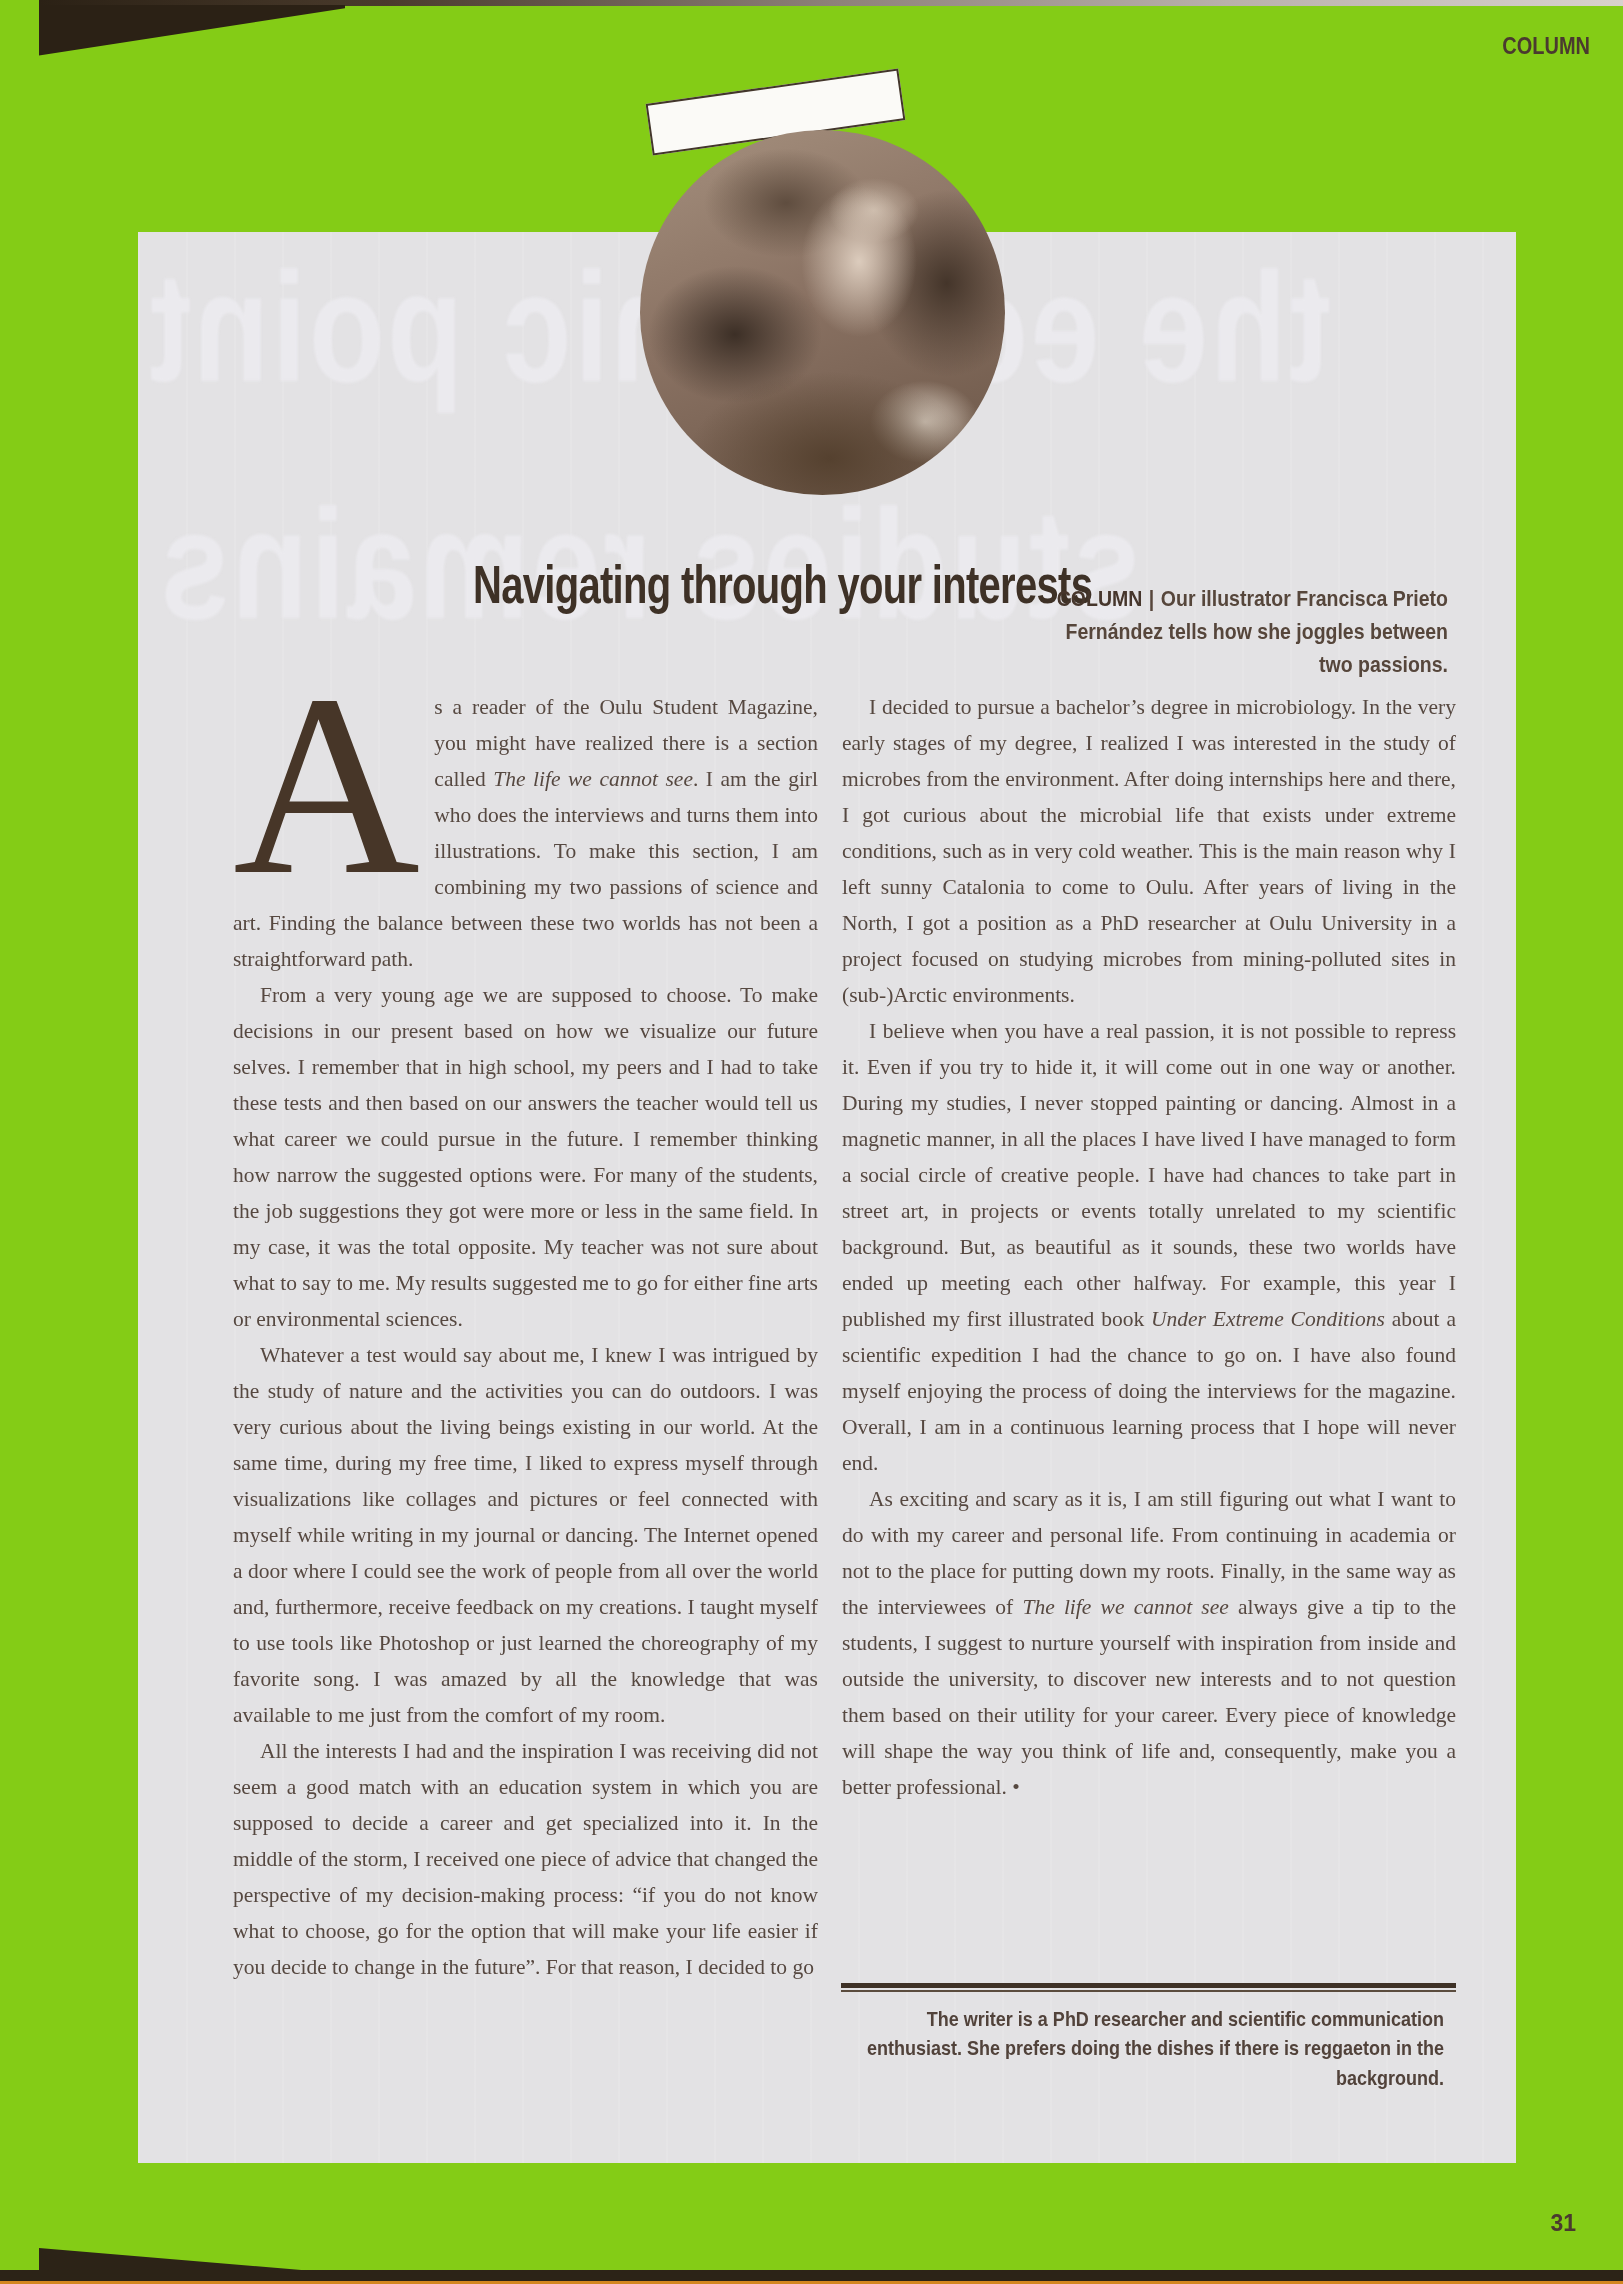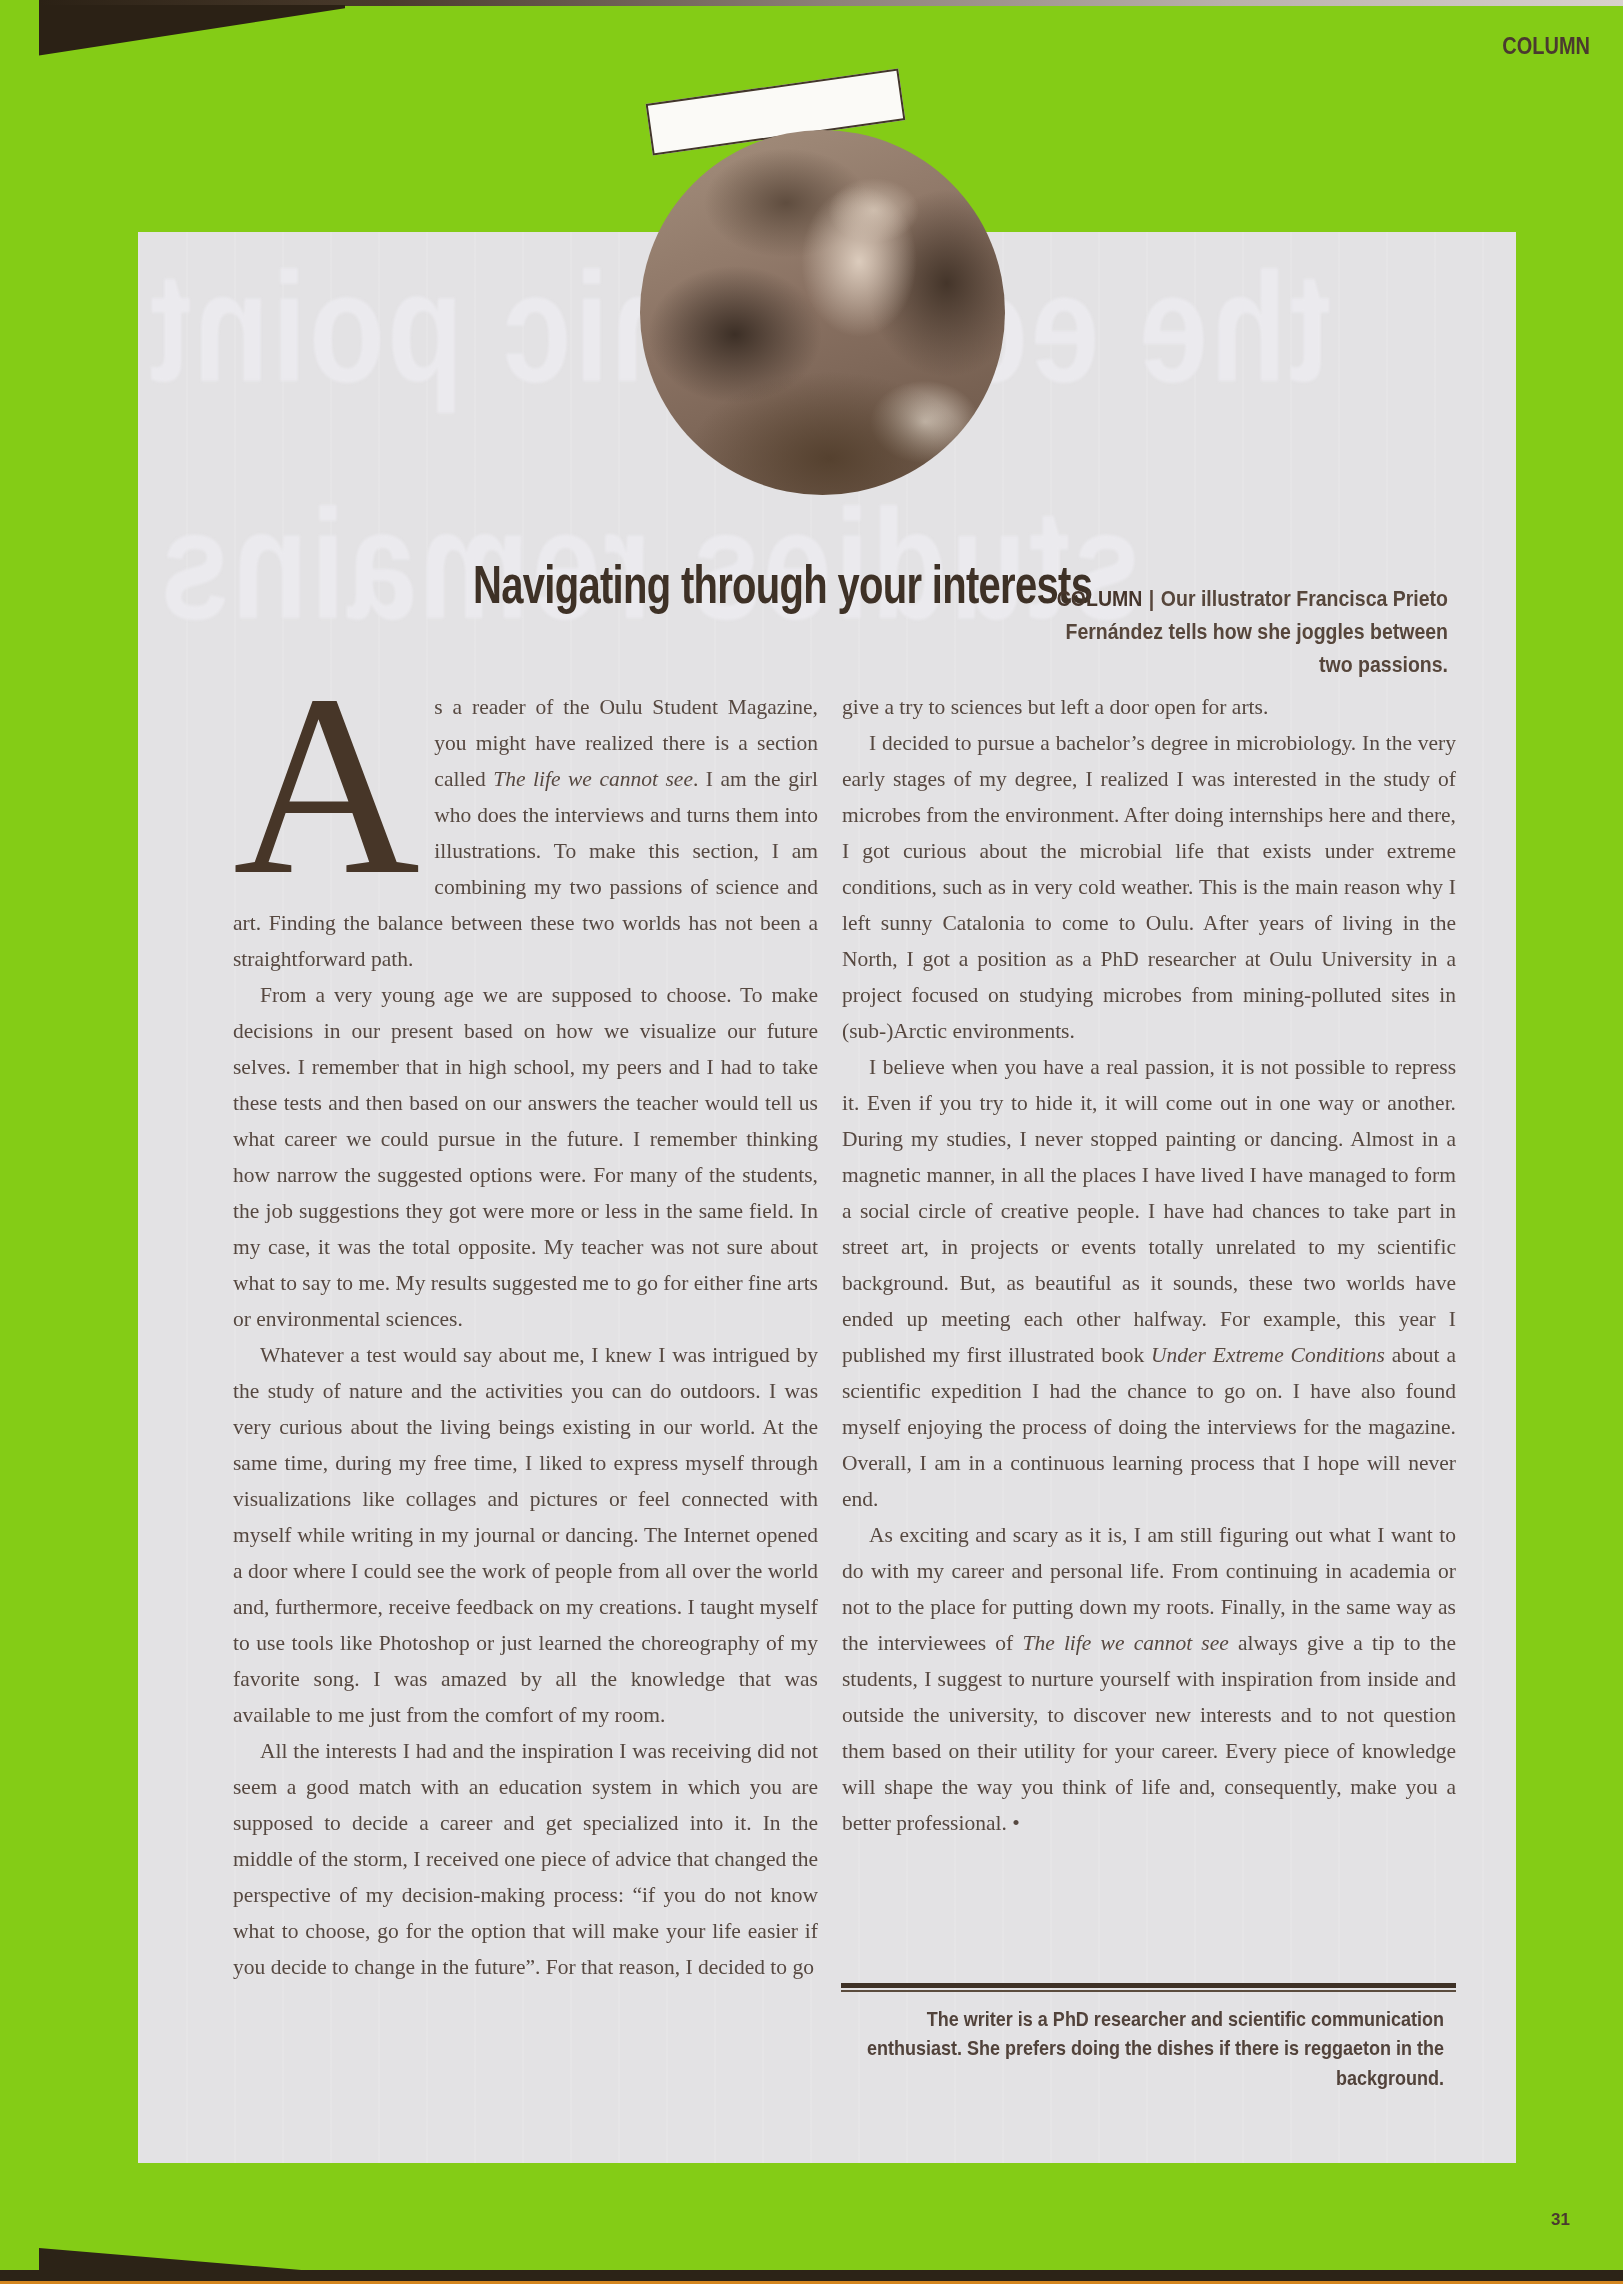--- a/index.html
+++ b/index.html
@@ -23,22 +23,22 @@
   .ghost-line{position:absolute;display:inline-block;white-space:nowrap;
     font-family:"Liberation Sans",sans-serif;font-weight:700;color:#ebeaee;
     transform:scaleX(-1) scaleY(1.25);filter:blur(1.3px);letter-spacing:2.6px;z-index:2;}
   .ghost-1{left:9px;top:23.5px;font-size:124px;}
   .ghost-2{left:19.5px;top:261px;font-size:124px;}
 
   
   .section-header{position:absolute;right:33px;top:33px;font-family:"Liberation Sans",sans-serif;
     font-weight:700;font-size:20px;color:#4a3a2f;transform:scaleY(1.15);transform-origin:right top;
     letter-spacing:0px;z-index:6;}
-  .page-number{position:absolute;right:53px;top:2210px;font-family:"Liberation Sans",sans-serif;
-    font-weight:700;font-size:17px;color:#4a3a2f;z-index:6;}
+  .page-number{position:absolute;right:47px;top:2210px;font-family:"Liberation Sans",sans-serif;
+    font-weight:700;font-size:23px;color:#4a3a2f;z-index:6;}
 
   
   .tape{position:absolute;left:648px;top:86px;width:255px;height:52px;z-index:3;
     background:#fbfaf7;border:2.6px solid #43362b;transform:rotate(-8deg);box-sizing:border-box;}
   .photo{position:absolute;left:640px;top:130px;width:365px;height:365px;border-radius:50%;z-index:4;
     background:
       radial-gradient(ellipse 85px 111px at 60% 36%, #dcccbd 0%, rgba(220,204,189,0) 68%),
       radial-gradient(ellipse 65px 46px at 64% 22%, #c9b8a8 0%, rgba(201,184,168,0) 70%),
       radial-gradient(ellipse 124px 98px at 26% 56%, #3c2f26 0%, rgba(60,47,38,0) 70%),
       radial-gradient(ellipse 111px 130px at 84% 42%, #44352a 0%, rgba(68,53,42,0) 72%),
@@ -100,21 +100,20 @@
   </div>
 
   <div class="col col-left">
     <p><span class="dropcap">A</span><span><span>s a reader of the Oulu Student Magazine, you might have realized there is a section called </span><span class="it">The life we cannot see</span><span>. I am the girl who does the interviews and turns them into illustrations. To make this section, I am combining my two passions of science and art. Finding the balance between these two worlds has not been a straightforward path.</span></span></p>
     <p class="ind"><span>From a very young age we are supposed to choose. To make decisions in our present based on how we visualize our future selves. I remember that in high school, my peers and I had to take these tests and then based on our answers the teacher would tell us what career we could pursue in the future. I remember thinking how narrow the suggested options were. For many of the students, the job suggestions they got were more or less in the same field. In my case, it was the total opposite. My teacher was not sure about what to say to me. My results suggested me to go for either fine arts or environmental sciences.</span></p>
     <p class="ind"><span>Whatever a test would say about me, I knew I was intrigued by the study of nature and the activities you can do outdoors. I was very curious about the living beings existing in our world. At the same time, during my free time, I liked to express myself through visualizations like collages and pictures or feel connected with myself while writing in my journal or dancing. The Internet opened a door where I could see the work of people from all over the world and, furthermore, receive feedback on my creations. I taught myself to use tools like Photoshop or just learned the choreography of my favorite song. I was amazed by all the knowledge that was available to me just from the comfort of my room.</span></p>
     <p class="ind"><span>All the interests I had and the inspiration I was receiving did not seem a good match with an education system in which you are supposed to decide a career and get specialized into it. In the middle of the storm, I received one piece of advice that changed the perspective of my decision-making process: “if you do not know what to choose, go for the option that will make your life easier if you decide to change in the future”. For that reason, I decided to go</span></p>
   </div>
 
   <div class="col col-right">
-    <p><span>give a try to sciences but left a door open for arts.</span></p>
     <p class="ind"><span>I decided to pursue a bachelor’s degree in microbiology. In the very early stages of my degree, I realized I was interested in the study of microbes from the environment. After doing internships here and there, I got curious about the microbial life that exists under extreme conditions, such as in very cold weather. This is the main reason why I left sunny Catalonia to come to Oulu. After years of living in the North, I got a position as a PhD researcher at Oulu University in a project focused on studying microbes from mining-polluted sites in (sub-)Arctic environments.</span></p>
     <p class="ind"><span>I believe when you have a real passion, it is not possible to repress it. Even if you try to hide it, it will come out in one way or another. During my studies, I never stopped painting or dancing. Almost in a magnetic manner, in all the places I have lived I have managed to form a social circle of creative people. I have had chances to take part in street art, in projects or events totally unrelated to my scientific background. But, as beautiful as it sounds, these two worlds have ended up meeting each other halfway. For example, this year I published my first illustrated book </span><span class="it">Under Extreme Conditions</span><span> about a scientific expedition I had the chance to go on. I have also found myself enjoying the process of doing the interviews for the magazine. Overall, I am in a continuous learning process that I hope will never end.</span></p>
     <p class="ind"><span>As exciting and scary as it is, I am still figuring out what I want to do with my career and personal life. From continuing in academia or not to the place for putting down my roots. Finally, in the same way as the interviewees of </span><span class="it">The life we cannot see</span><span> always give a tip to the students, I suggest to nurture yourself with inspiration from inside and outside the university, to discover new interests and to not question them based on their utility for your career. Every piece of knowledge will shape the way you think of life and, consequently, make you a better professional. •</span></p>
   </div>
 
   <div class="footer-rule">
     <div class="r1"></div>
     <div class="r2"></div>
   </div>
   <div class="writer-bio">The writer is a PhD researcher and scientific communication enthusiast. She prefers doing the dishes if there is reggaeton in the background.</div>

